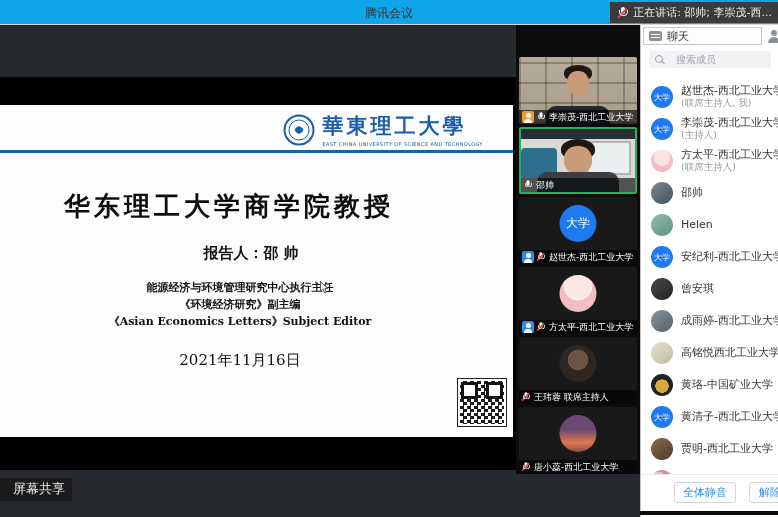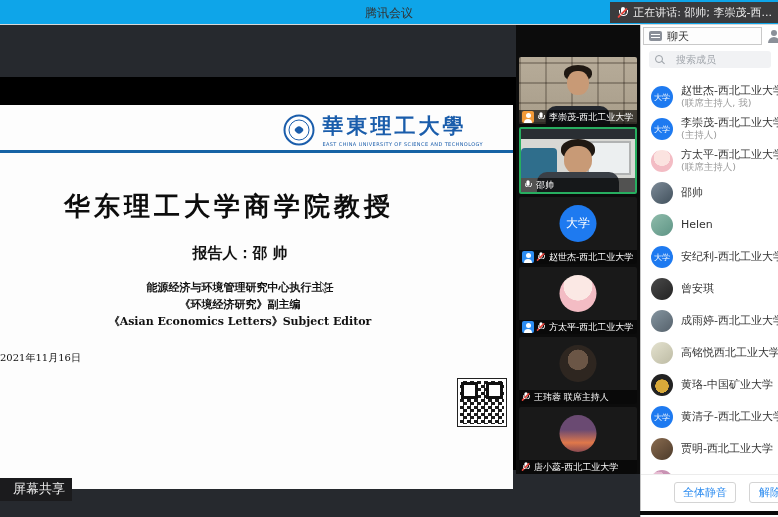--- a/index.html
+++ b/index.html
@@ -18,29 +18,29 @@
   .mic .slash { position:absolute; left:-2px; top:5px; width:13px; height:2px; background:#e8453c; transform:rotate(-45deg); border-radius:1px; }
 
   
   .pbadge { position:relative; width:12px; height:12px; border-radius:2px; flex:none; }
   .pbadge::before { content:""; position:absolute; left:3.5px; top:1.5px; width:5px; height:5px; border-radius:50%; background:#fff; }
   .pbadge::after  { content:""; position:absolute; left:2px; top:7.5px; width:8px; height:4px; border-radius:4px 4px 0 0; background:#fff; }
   .pbadge.orange { background:#f29a38; } .pbadge.blue { background:#2d8cf0; }
 
   
   .screen-black { position:absolute; left:0; top:77px; width:516px; height:393px; background:#000; }
-  .slide { position:absolute; left:0; top:105px; width:513px; height:384px; background:#fdfdfd; color:#111; }
+  .slide { position:absolute; left:0; top:105px; width:513px; height:332px; background:#fdfdfd; color:#111; }
   .logo-row { position:absolute; top:7px; right:30px; display:flex; align-items:center; gap:7px; }
   .logo-text-cn { font-size:21px; font-weight:bold; color:#1a5dab; letter-spacing:3px; font-family:"DejaVu Serif", serif; }
   .logo-text-en { font-size:5px; color:#1a5dab; letter-spacing:0.4px; margin-top:1px; text-align:center; }
   .blue-line { position:absolute; left:0; top:45px; width:100%; height:3px; background:#1663a5; }
   .slide-title { position:absolute; left:64px; top:84px; font-size:26px; font-weight:bold; letter-spacing:4px; color:#0d0d0d; }
-  .presenter { position:absolute; left:0; top:139px; width:480px; text-align:center; font-size:15px; font-weight:bold; font-family:"DejaVu Serif", serif; }
+  .presenter { position:absolute; left:11px; top:139px; width:480px; text-align:center; font-size:15px; font-weight:bold; font-family:"DejaVu Serif", serif; }
   .slide-info { position:absolute; left:0; top:174px; width:480px; text-align:center; font-size:11px; font-weight:bold; line-height:17px; font-family:"DejaVu Serif", serif; }
-  .slide-date { position:absolute; left:0; top:246px; width:480px; font-size:10px; font-family:"DejaVu Serif", serif; }
+  .slide-date { position:absolute; left:0; top:246px; width:480px; text-align:center; font-size:15px; font-family:"DejaVu Serif", serif; }
   .qr { position:absolute; left:458px; top:274px; width:48px; height:47px; border:2px solid #fff; outline:1px solid #222;
         background:repeating-conic-gradient(#1c1c1c 0% 25%, #fff 0% 50%); background-size:7px 7px; }
   .qr::before { content:""; position:absolute; left:1px; top:1px; width:11px; height:11px; border:3px solid #111; background:#fff; }
   .qr::after  { content:""; position:absolute; right:1px; top:1px; width:11px; height:11px; border:3px solid #111; background:#fff; }
   .cursor { position:absolute; left:320px; top:174px; }
   .share-pill { position:absolute; left:0; top:478px; background:#1b1b1d; color:#e9e9e9; font-size:13px; padding:2px 7px 3px 13px; z-index:5; }
 
   
   .strip { position:absolute; left:516px; top:25px; width:124px; height:449px; background:#0c0c0c; }
   .tile { position:absolute; left:3px; width:118px; height:67px; background:#191919; border-radius:2px; overflow:hidden; }

